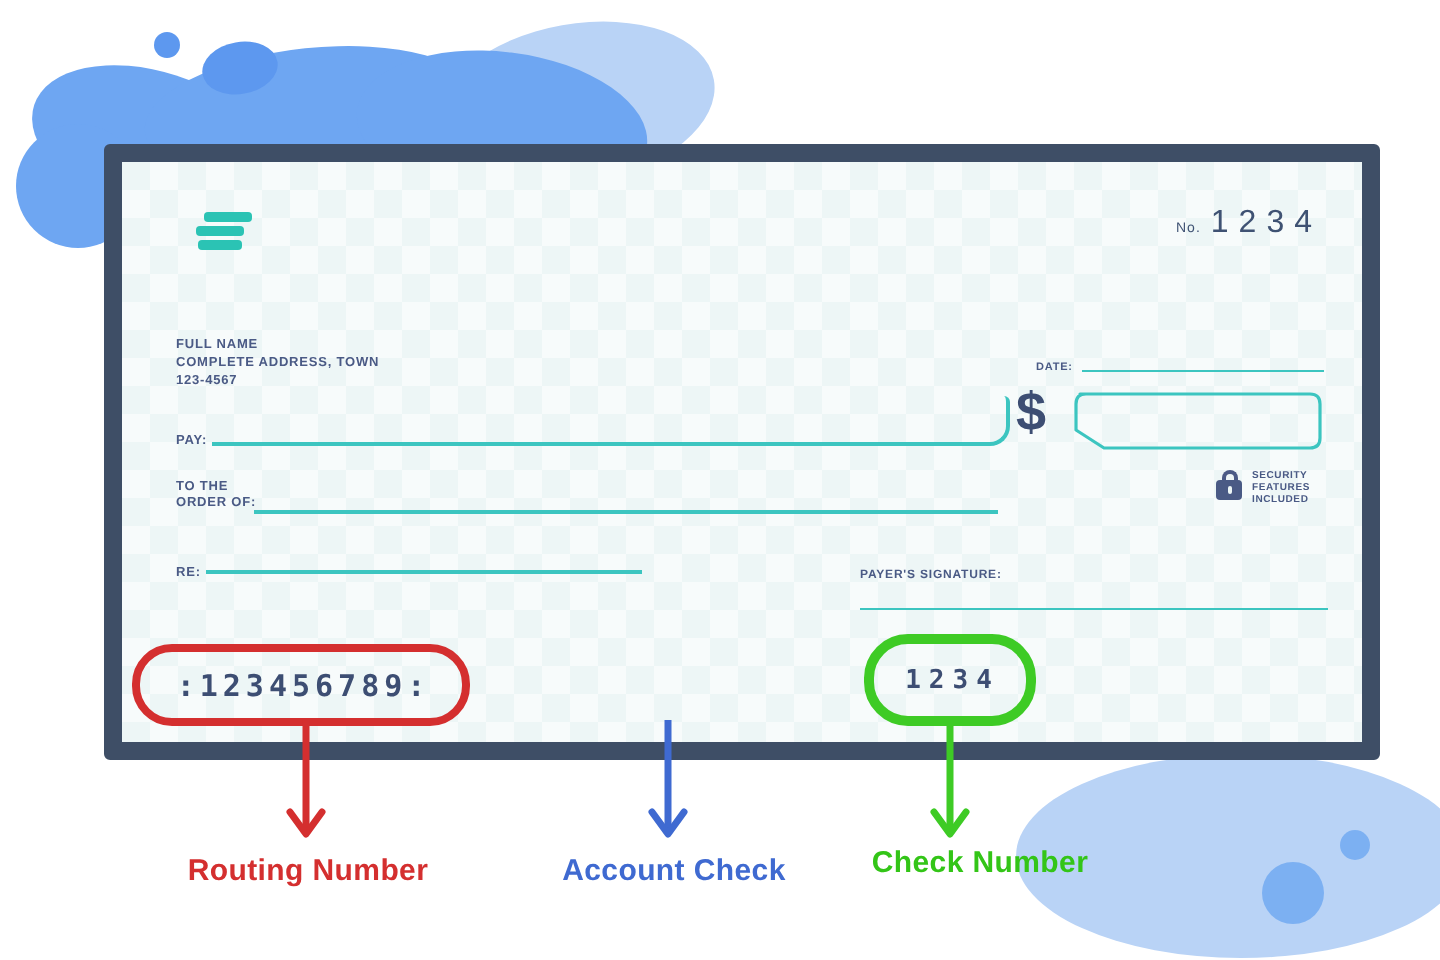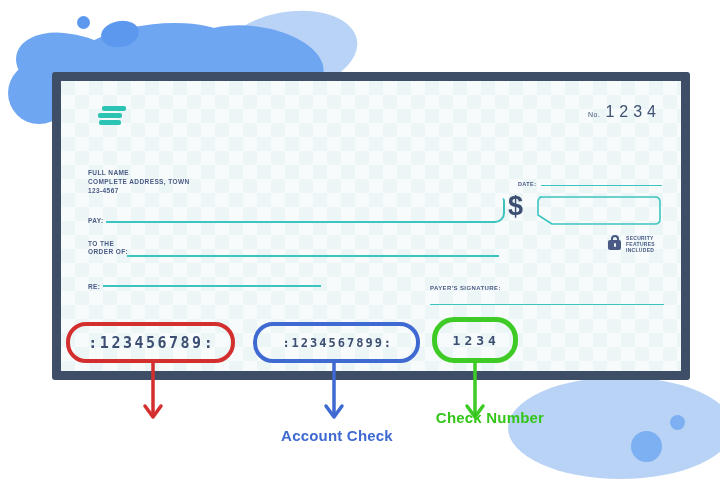--- a/index.html
+++ b/index.html
@@ -104,21 +104,21 @@
   .arr-routing { left:140px; top:360px; }
   .arr-account { left:321px; top:360px; }
   .arr-checkno { left:462px; top:360px; }
 
   .ann-label {
     position:absolute; z-index:3; text-align:center;
     font-size:15px; font-weight:bold; letter-spacing:.2px;
   }
   .lbl-routing { left:68px;  top:427px; width:172px; color:#d42f2f; }
   .lbl-account { left:248px; top:427px; width:178px; color:#3f6ad1; }
-  .lbl-checkno { left:420px; top:409px; width:140px; color:#33c517; }
+  .lbl-checkno { left:420px; top:423px; width:140px; color:#33c517; }
 </style>
 </head>
 <body>
 
 <div class="stage">
 
   <div class="blob blob-light b-tl-light"></div>
   <div class="blob blob-mid  b-tl-wave1"></div>
   <div class="blob blob-mid  b-tl-wave2"></div>
   <div class="blob blob-mid  b-tl-wave3"></div>
@@ -187,24 +187,22 @@
     <div class="chk-abs sig-line tline-thin"></div>
   </div>
 
   <div class="micr-box box-routing">
     <span>:123456789:</span>
   </div>
   <svg class="arrow-svg arr-routing" width="26" height="64" viewBox="0 0 26 64">
     <line x1="13" y1="0" x2="13" y2="55" stroke="#d42f2f" stroke-width="3.5" stroke-linecap="round"></line>
     <polyline points="5,46 13,57 21,46" fill="none" stroke="#d42f2f" stroke-width="3.5" stroke-linecap="round" stroke-linejoin="round"></polyline>
   </svg>
-
-  <div class="micr-box box-account">
-    <span>:1234567899:</span>
-  </div>
+  <div class="ann-label lbl-routing">Routing Number</div>
+
   <svg class="arrow-svg arr-account" width="26" height="64" viewBox="0 0 26 64">
     <line x1="13" y1="0" x2="13" y2="55" stroke="#3f6ad1" stroke-width="3.5" stroke-linecap="round"></line>
     <polyline points="5,46 13,57 21,46" fill="none" stroke="#3f6ad1" stroke-width="3.5" stroke-linecap="round" stroke-linejoin="round"></polyline>
   </svg>
   <div class="ann-label lbl-account">Account Check</div>
 
   <div class="micr-box box-checkno">
     <span>1234</span>
   </div>
   <svg class="arrow-svg arr-checkno" width="26" height="64" viewBox="0 0 26 64">

